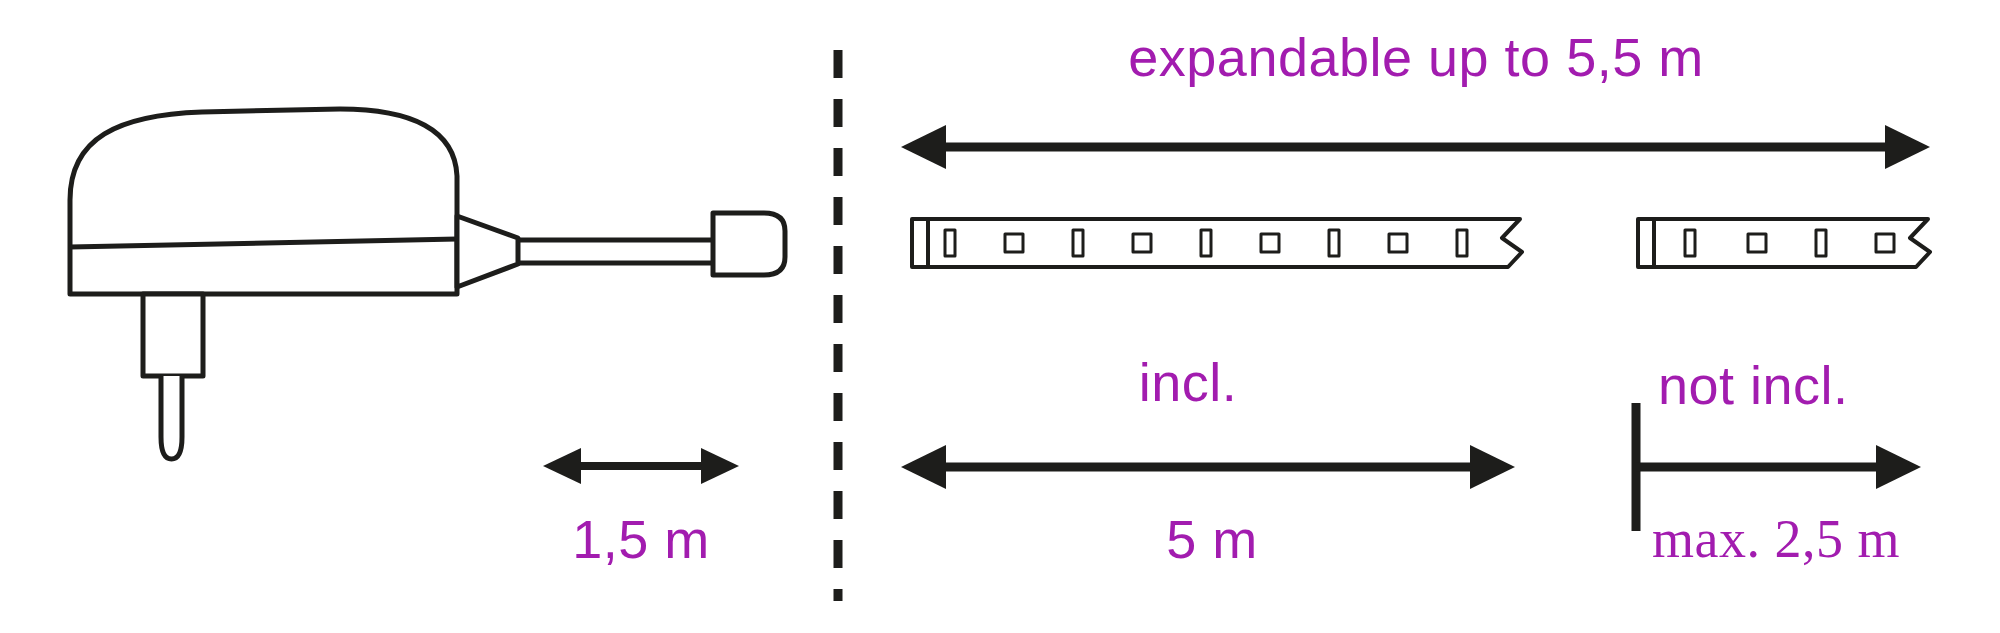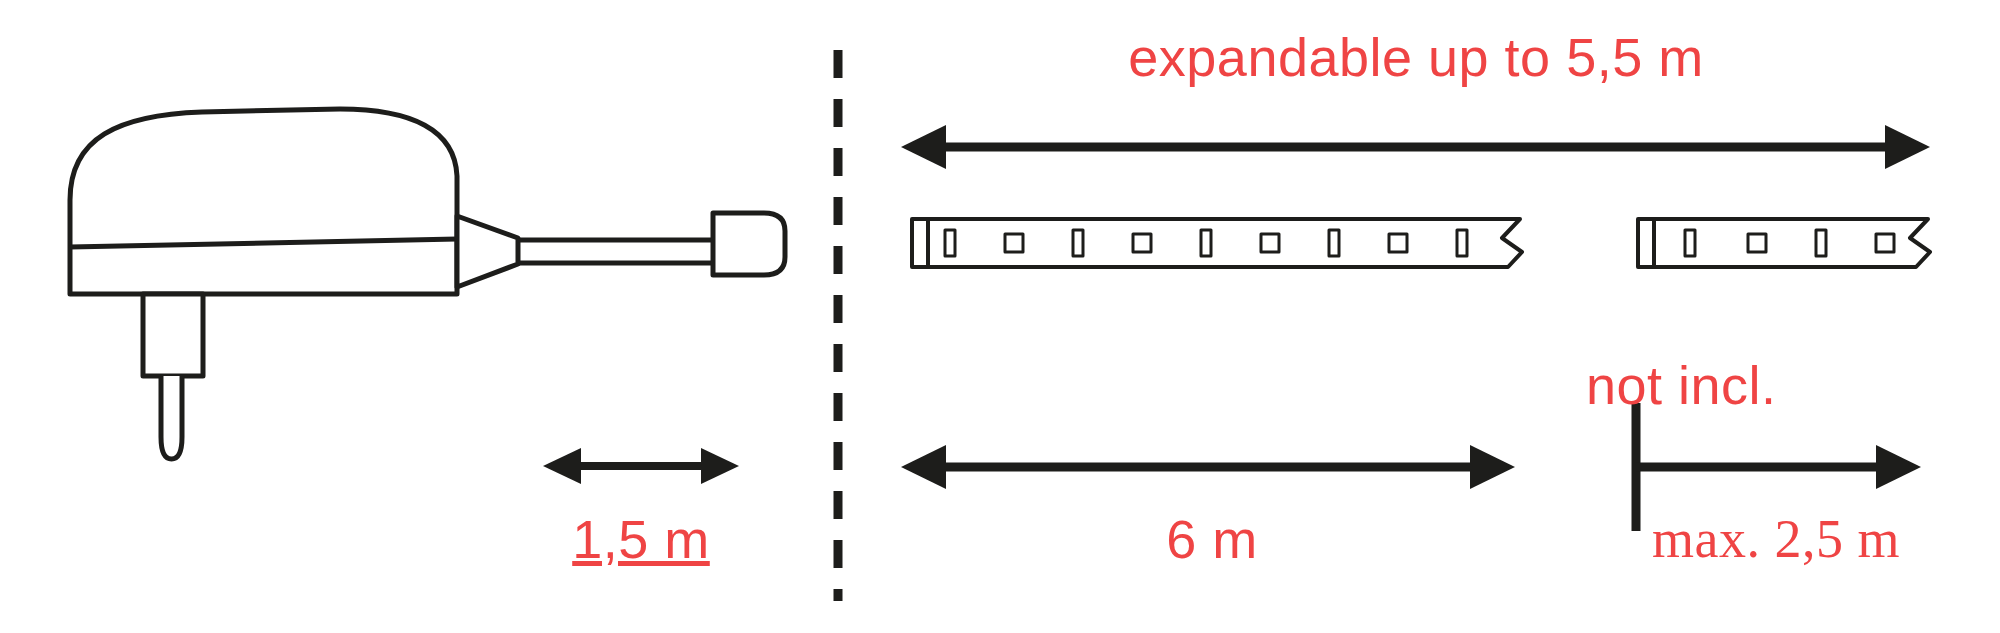--- a/index.html
+++ b/index.html
@@ -14,21 +14,21 @@
     background: #ffffff;
     overflow: hidden;
     font-family: "Liberation Sans", sans-serif;
   }
   .artwork {
     position: absolute;
     inset: 0;
   }
   .label {
     position: absolute;
-    color: #ef4444;
+    color: #a21caf;
     font-size: 54px;
     line-height: 1.1;
     white-space: nowrap;
     letter-spacing: 0.5px;
   }
   .label.centered {
     transform: translateX(-50%);
   }
 </style>
 </head>
@@ -104,24 +104,25 @@
     </g>
 
     <g>
       <path d="M 1636 403 L 1636 531" stroke-width="9"></path>
       <path d="M 1636 467 L 1884 467" stroke-width="9"></path>
       <polygon points="1921,467 1876,445 1876,489" fill="#1d1d1b" stroke="none"></polygon>
     </g>
   </svg>
 
 
-  <div class="label centered" style="left:641px; top:510px;text-decoration:underline;">1,5 m</div>
+  <div class="label centered" style="left:641px; top:510px;">1,5 m</div>
 
   <div class="label centered" style="left:1416px; top:28px;">expandable up to 5,5 m</div>
 
+  <div class="label centered" style="left:1188px; top:353px;">incl.</div>
 
-  <div class="label centered" style="left:1212px; top:510px;">6 m</div>
+  <div class="label centered" style="left:1212px; top:510px;">5 m</div>
 
-  <div class="label" style="left:1586px; top:356px;text-align:center;">not incl.</div>
+  <div class="label" style="left:1658px; top:356px;text-align:center;">not incl.</div>
 
   <div class="label" style="left:1652px; top:510px;font-family:Liberation Serif, serif;">max. 2,5 m</div>
 
 </div>
 
 </body></html>

